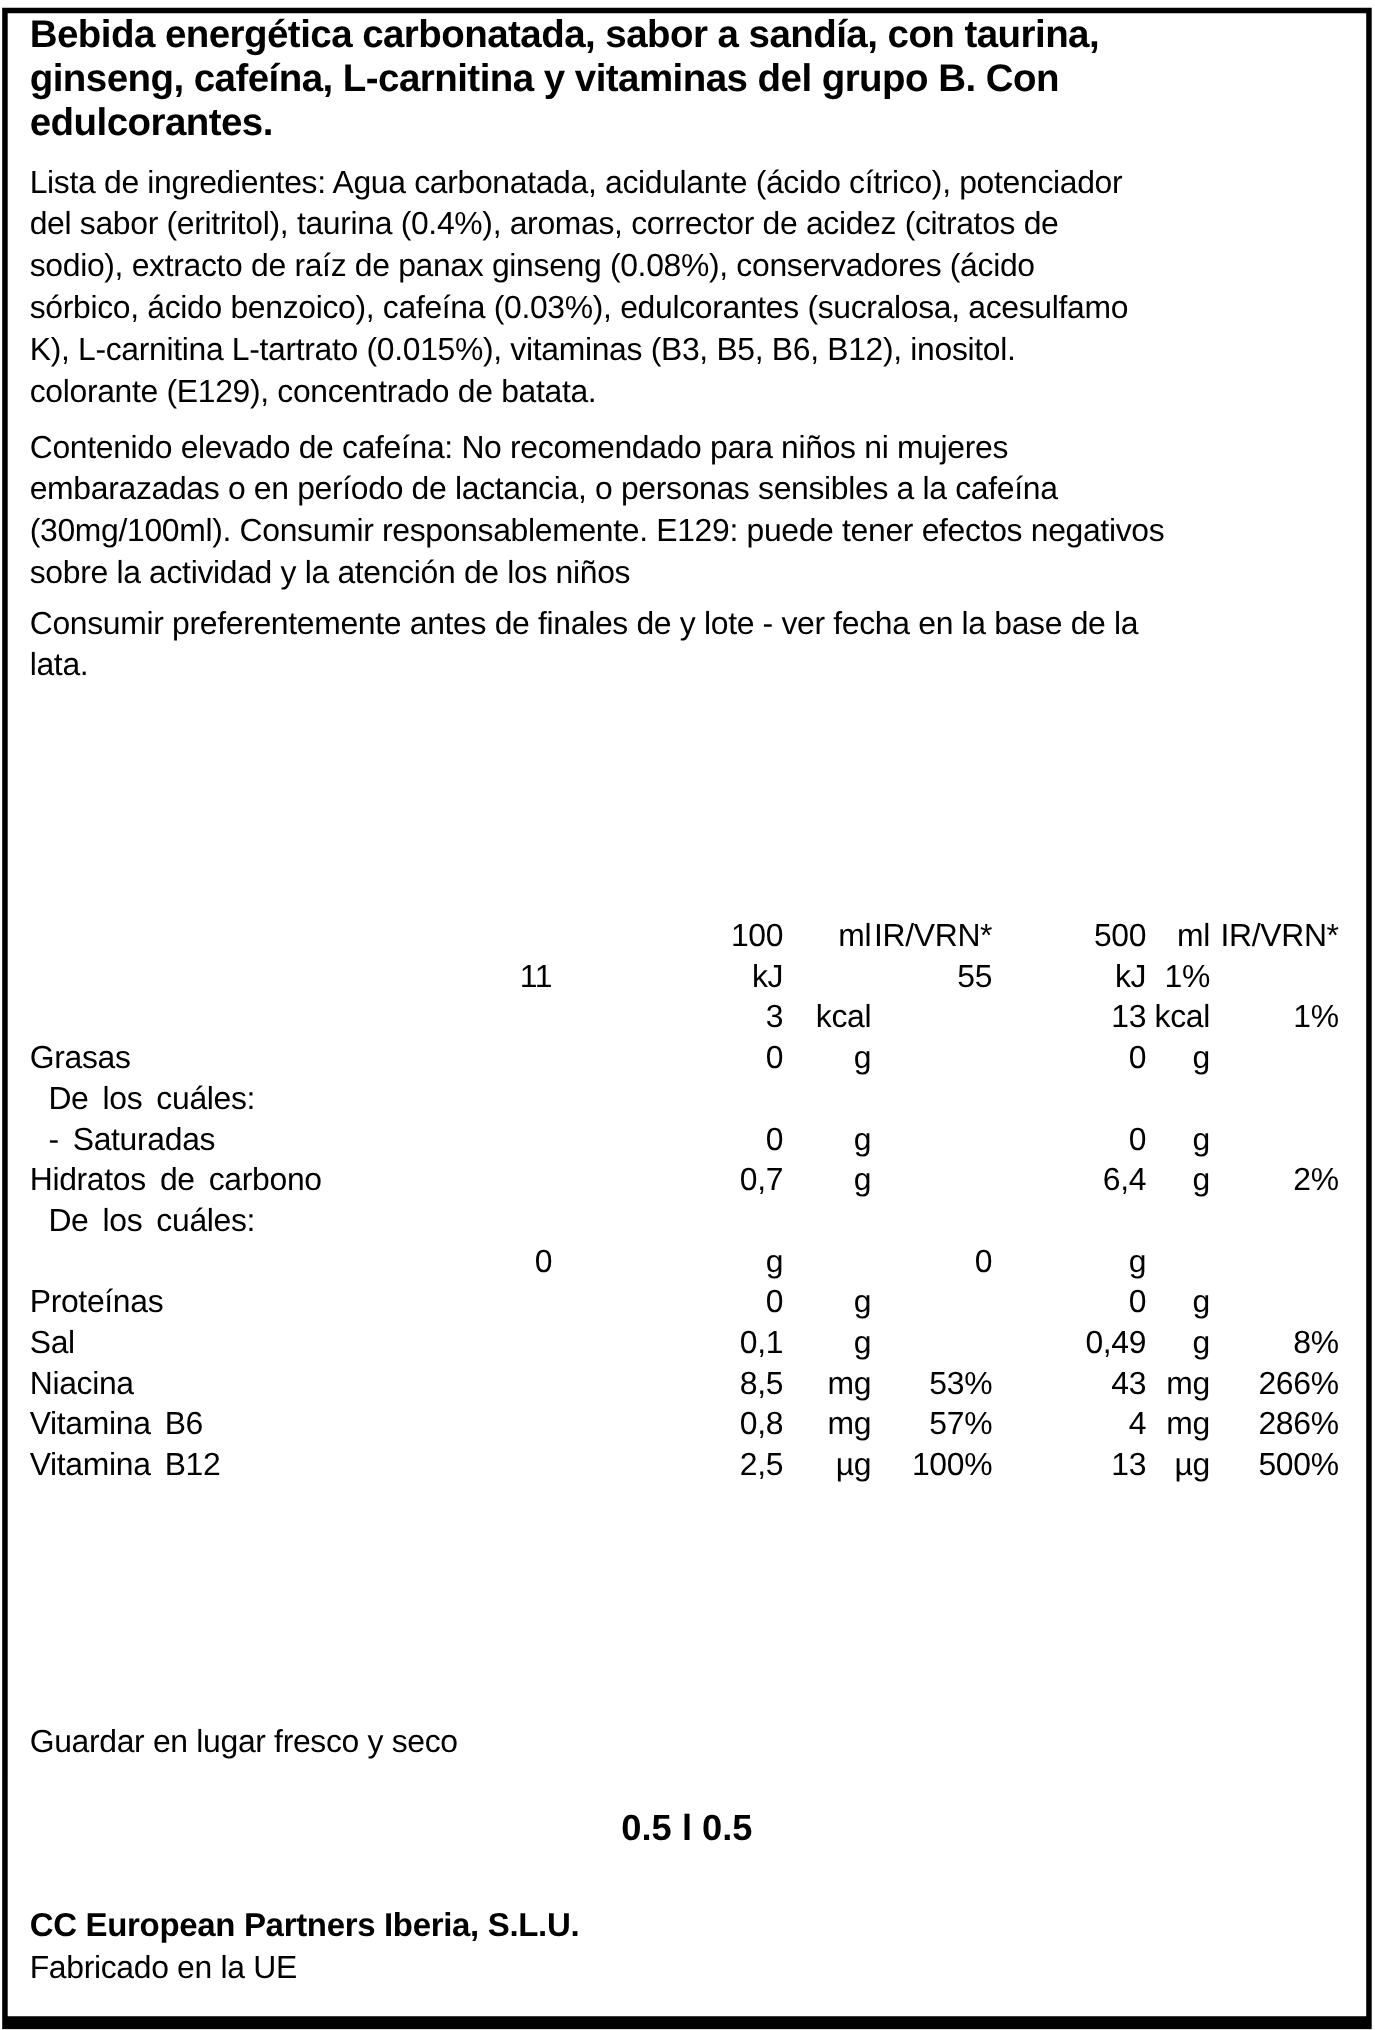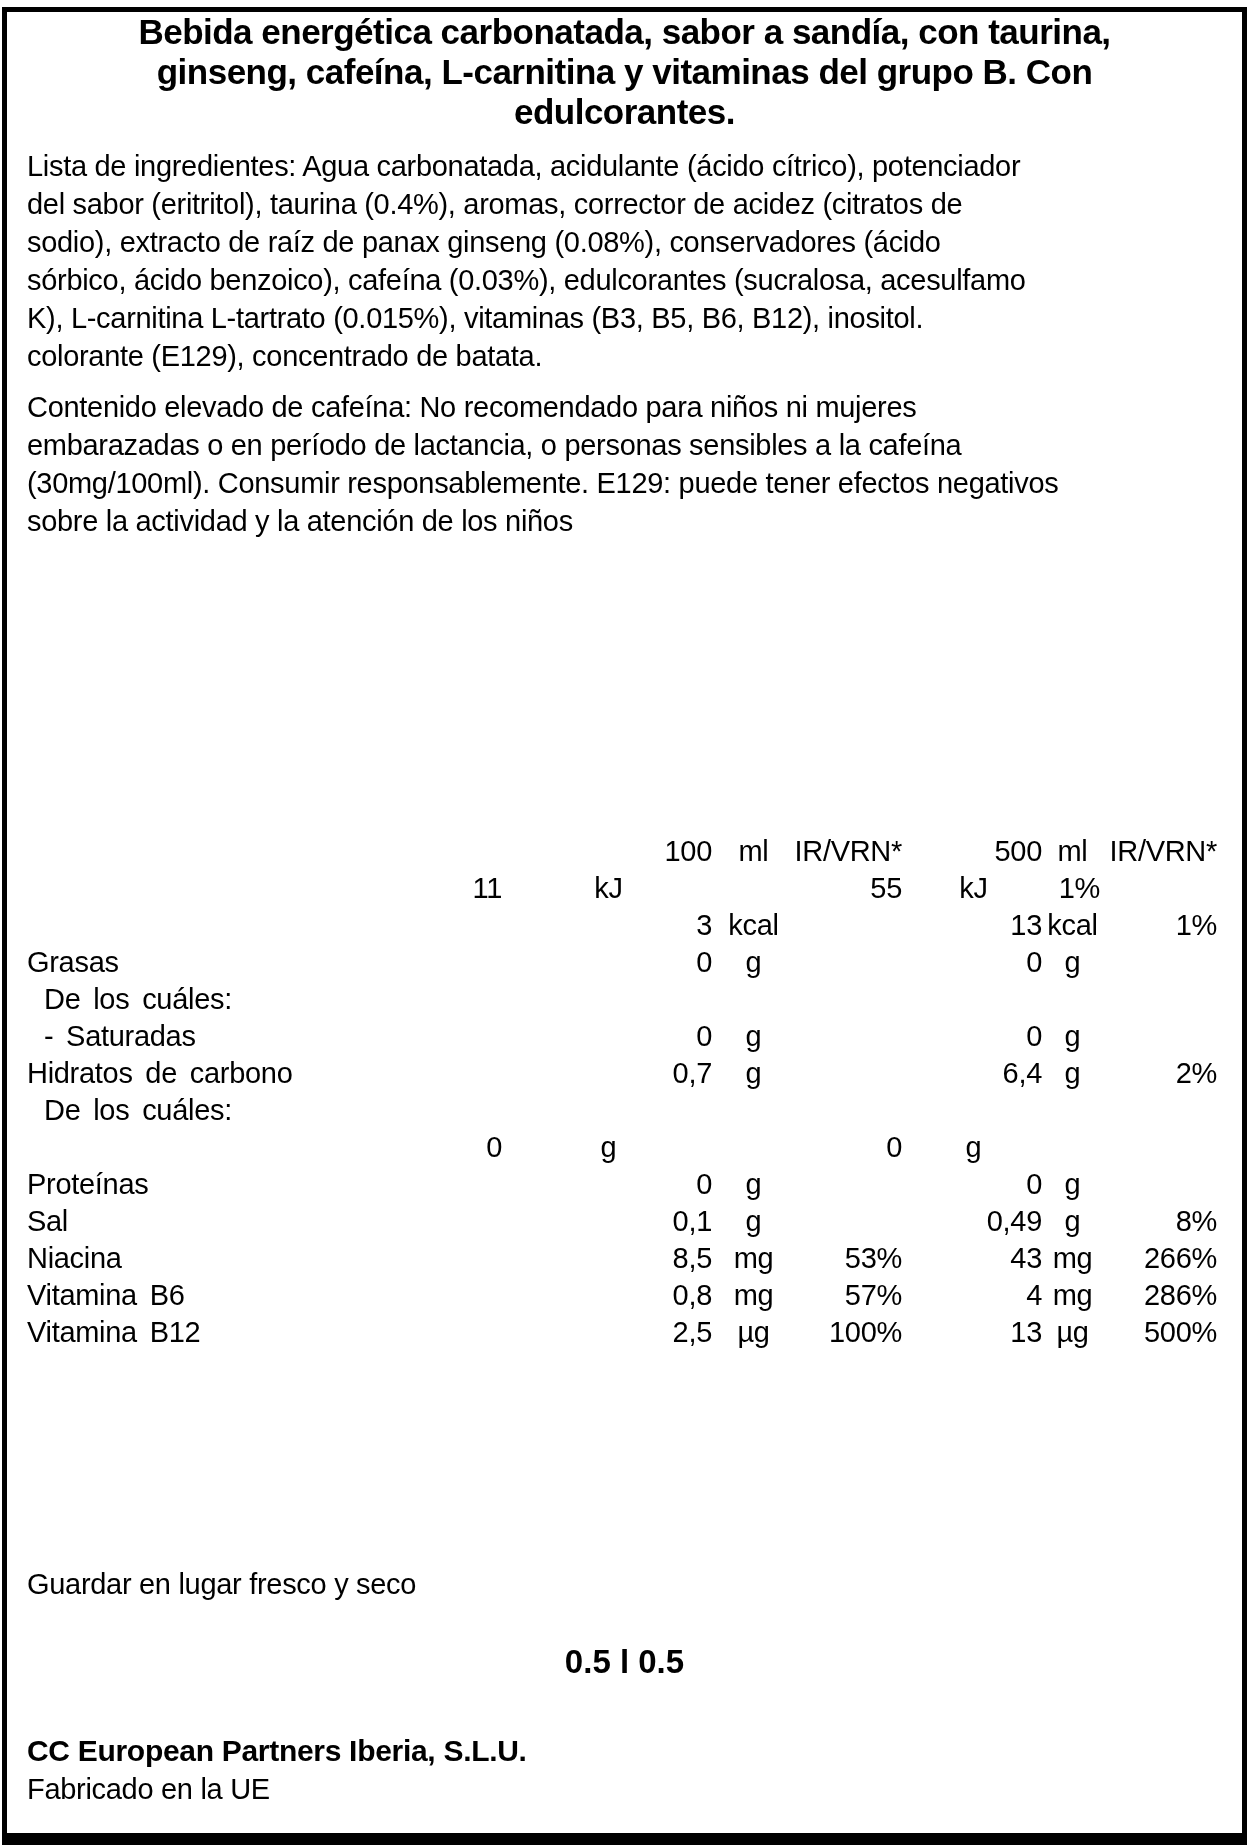--- a/index.html
+++ b/index.html
@@ -1,33 +1,33 @@
 <!DOCTYPE html>
 <html><head>
 <meta charset="utf-8">
 <style>
   html,body{margin:0;padding:0;background:#ffffff;}
   .page{position:relative;width:1250px;height:1845px;background:#ffffff;overflow:hidden;
         font-family:"Liberation Sans",sans-serif;color:#000000;}
   .sheet{position:absolute;top:7px;left:2px;width:1245px;height:1838px;box-sizing:border-box;
          border:5px solid #000000;border-bottom-width:12px;background:#ffffff;}
   .block{position:absolute;left:20px;right:20px;white-space:pre-line;}
-  .title{top:0px;font-size:35px;line-height:40px;font-weight:bold;letter-spacing:-0.5px;text-align:center;}
+  .title{top:0px;font-size:35px;line-height:40px;font-weight:bold;letter-spacing:-0.5px;}
   .para{font-size:29px;line-height:38px;letter-spacing:-0.3px;}
   .ingredients{top:135px;}
   .caffeine{top:376px;}
   .bestbefore{top:536px;}
   .ntable{position:absolute;left:20px;top:821px;width:1190px;font-size:29px;letter-spacing:-0.3px;}
   .trow{display:grid;grid-template-columns:475px 210px 80px 110px 140px 58px 117px;
         height:37px;line-height:37px;}
   .cell{overflow:visible;}
   .c-label{text-align:left;word-spacing:5px;}
   .indent .c-label{padding-left:17px;}
   .c-num,.c-pct,.c-num5,.c-pct5{text-align:right;}
-  .c-unit,.c-unit5{text-align:center;padding-left:3px;}
+  .c-unit,.c-unit5{text-align:right;padding-left:3px;}
   .storage{top:1553px;font-size:29px;line-height:38px;letter-spacing:-0.3px;}
   .volume{top:1630px;font-size:33px;line-height:40px;font-weight:bold;text-align:center;}
   .company{top:1720px;font-size:30px;line-height:38px;font-weight:bold;letter-spacing:-0.3px;}
   .madein{top:1758px;font-size:29px;line-height:38px;letter-spacing:-0.3px;}
 </style>
 </head>
 <body>
 
 <div class="page">
   <div class="sheet">
@@ -41,20 +41,22 @@
 sodio), extracto de raíz de panax ginseng (0.08%), conservadores (ácido
 sórbico, ácido benzoico), cafeína (0.03%), edulcorantes (sucralosa, acesulfamo
 K), L-carnitina L-tartrato (0.015%), vitaminas (B3, B5, B6, B12), inositol.
 colorante (E129), concentrado de batata.</div>
 
     <div class="block para caffeine">Contenido elevado de cafeína: No recomendado para niños ni mujeres
 embarazadas o en período de lactancia, o personas sensibles a la cafeína
 (30mg/100ml). Consumir responsablemente. E129: puede tener efectos negativos
 sobre la actividad y la atención de los niños</div>
 
+    <div class="block para bestbefore">Consumir preferentemente antes de finales de y lote - ver fecha en la base de la
+lata.</div>
 
     <div class="ntable">
       <div class="trow">
         <span class="cell c-label"></span>
         <span class="cell c-num">100</span>
         <span class="cell c-unit">ml</span>
         <span class="cell c-pct">IR/VRN*</span>
         <span class="cell c-num5">500</span>
         <span class="cell c-unit5">ml</span>
         <span class="cell c-pct5">IR/VRN*</span>

